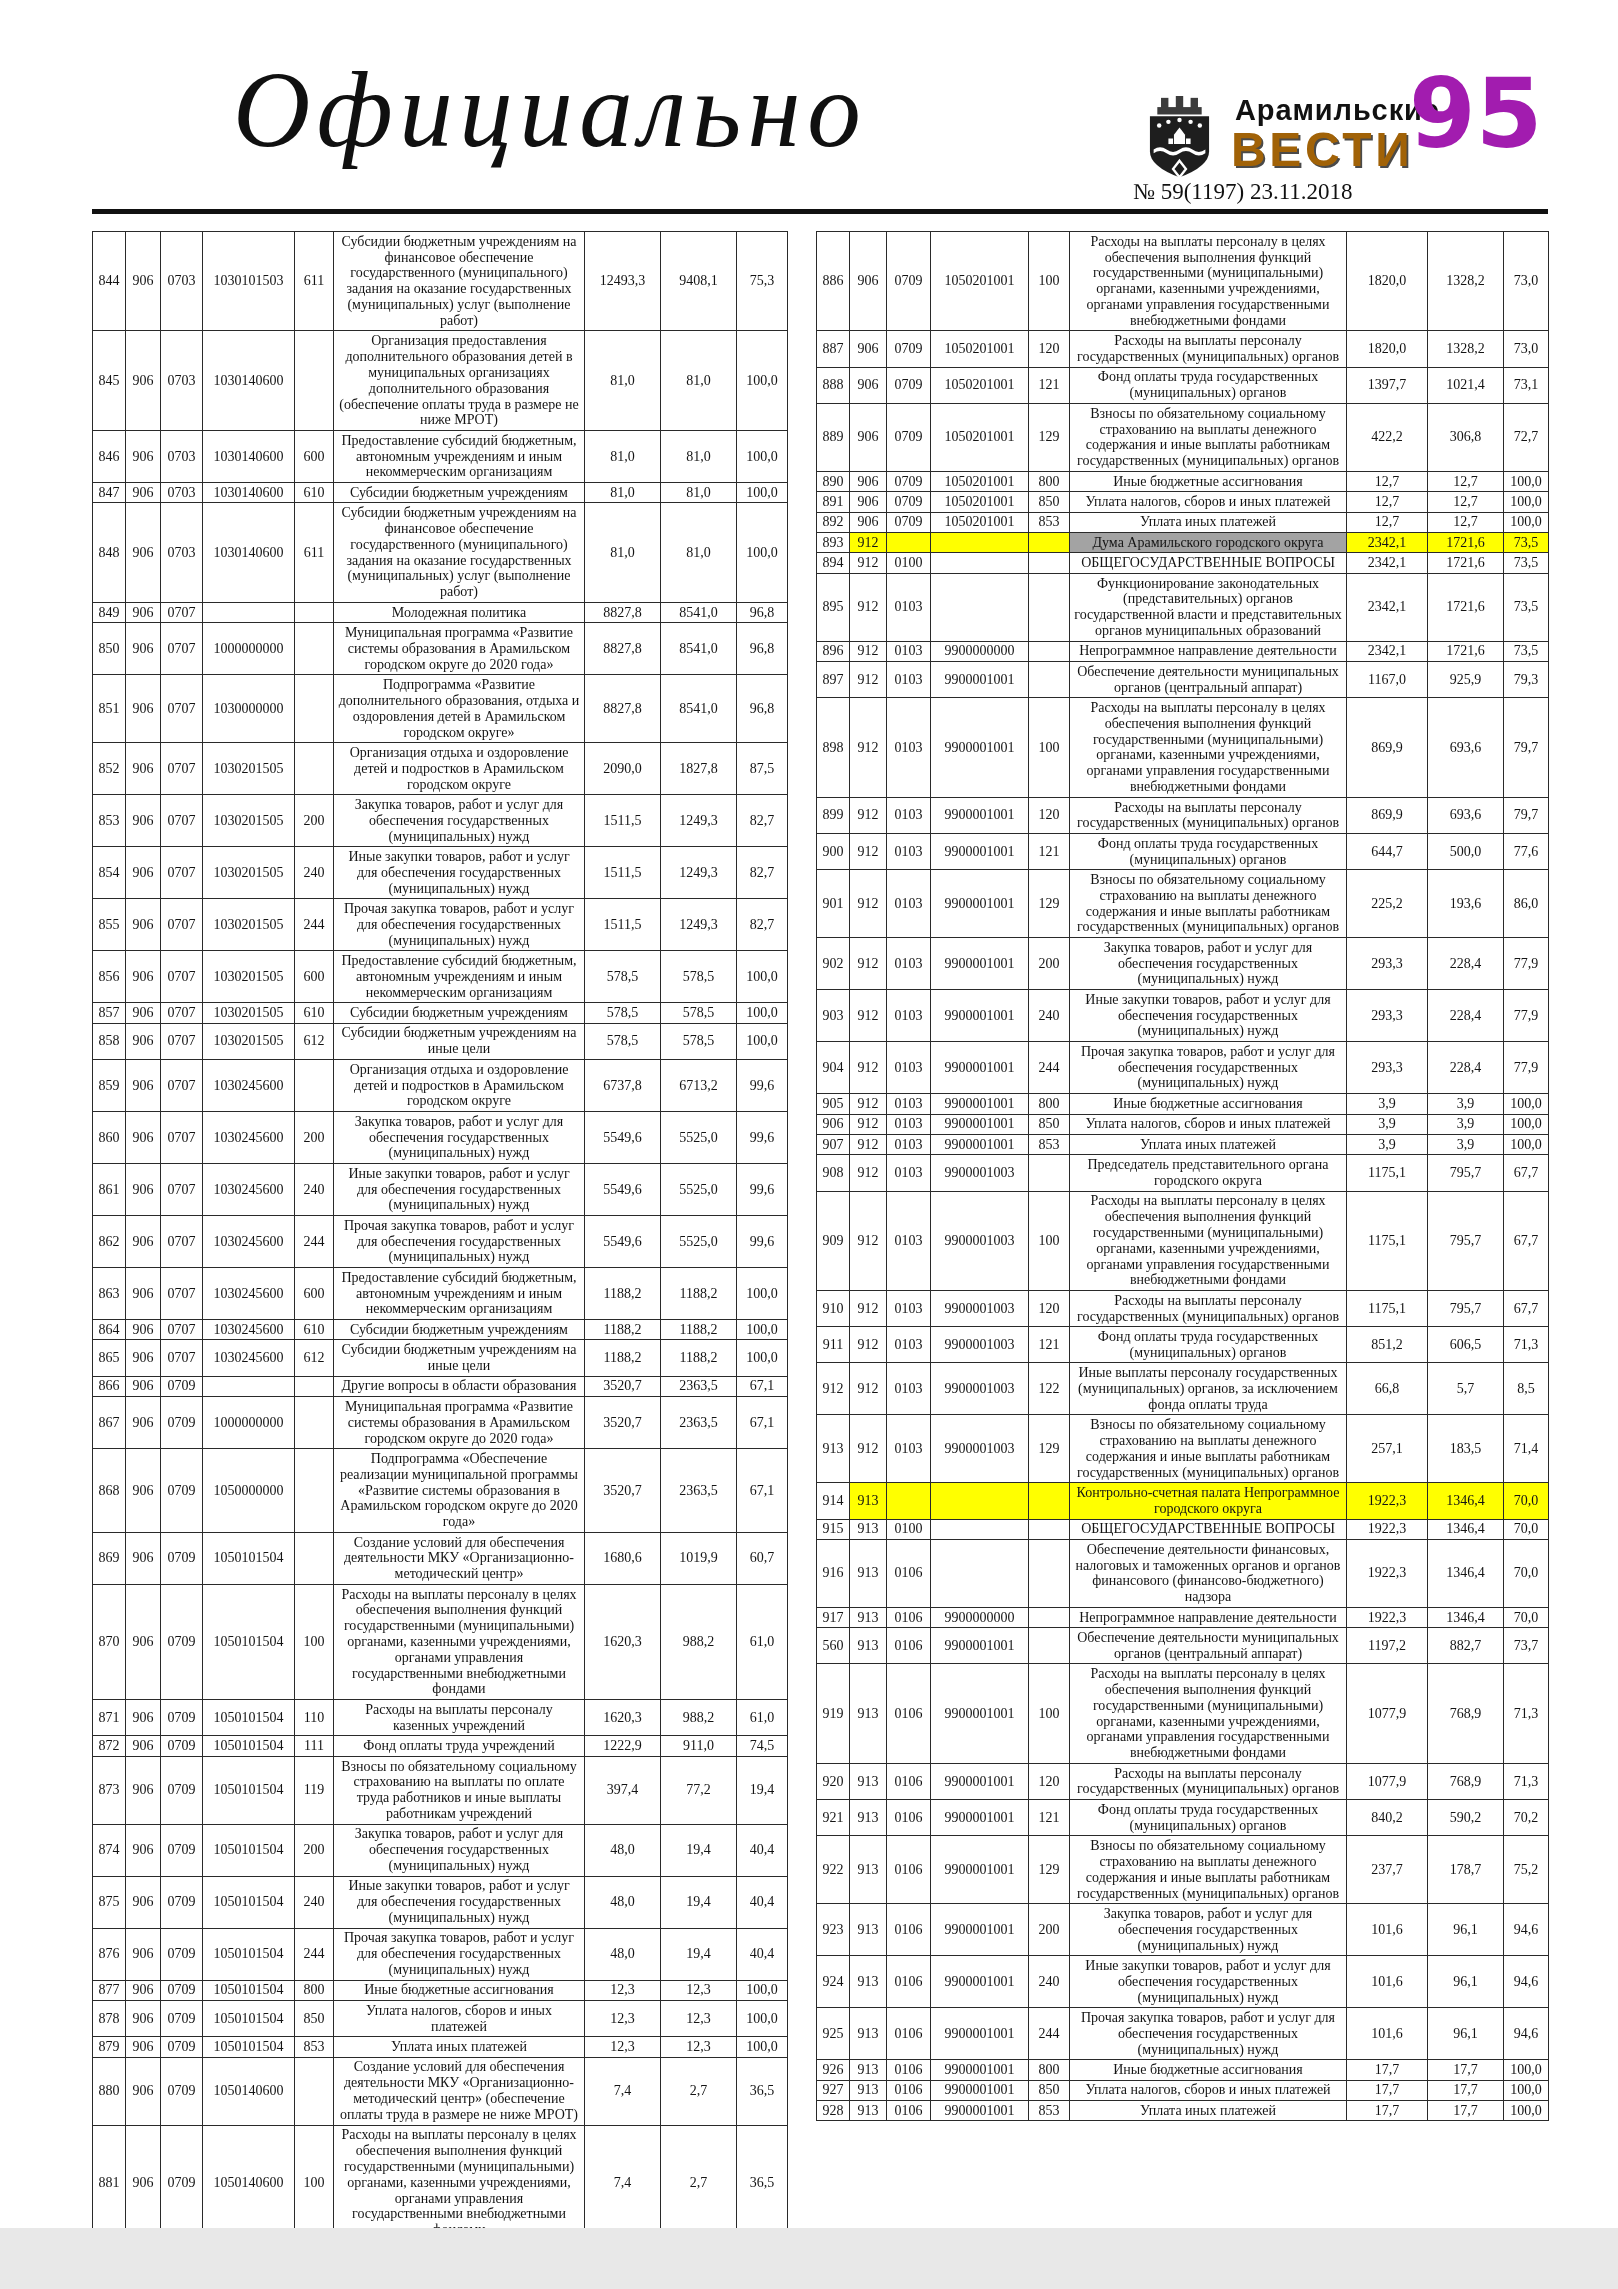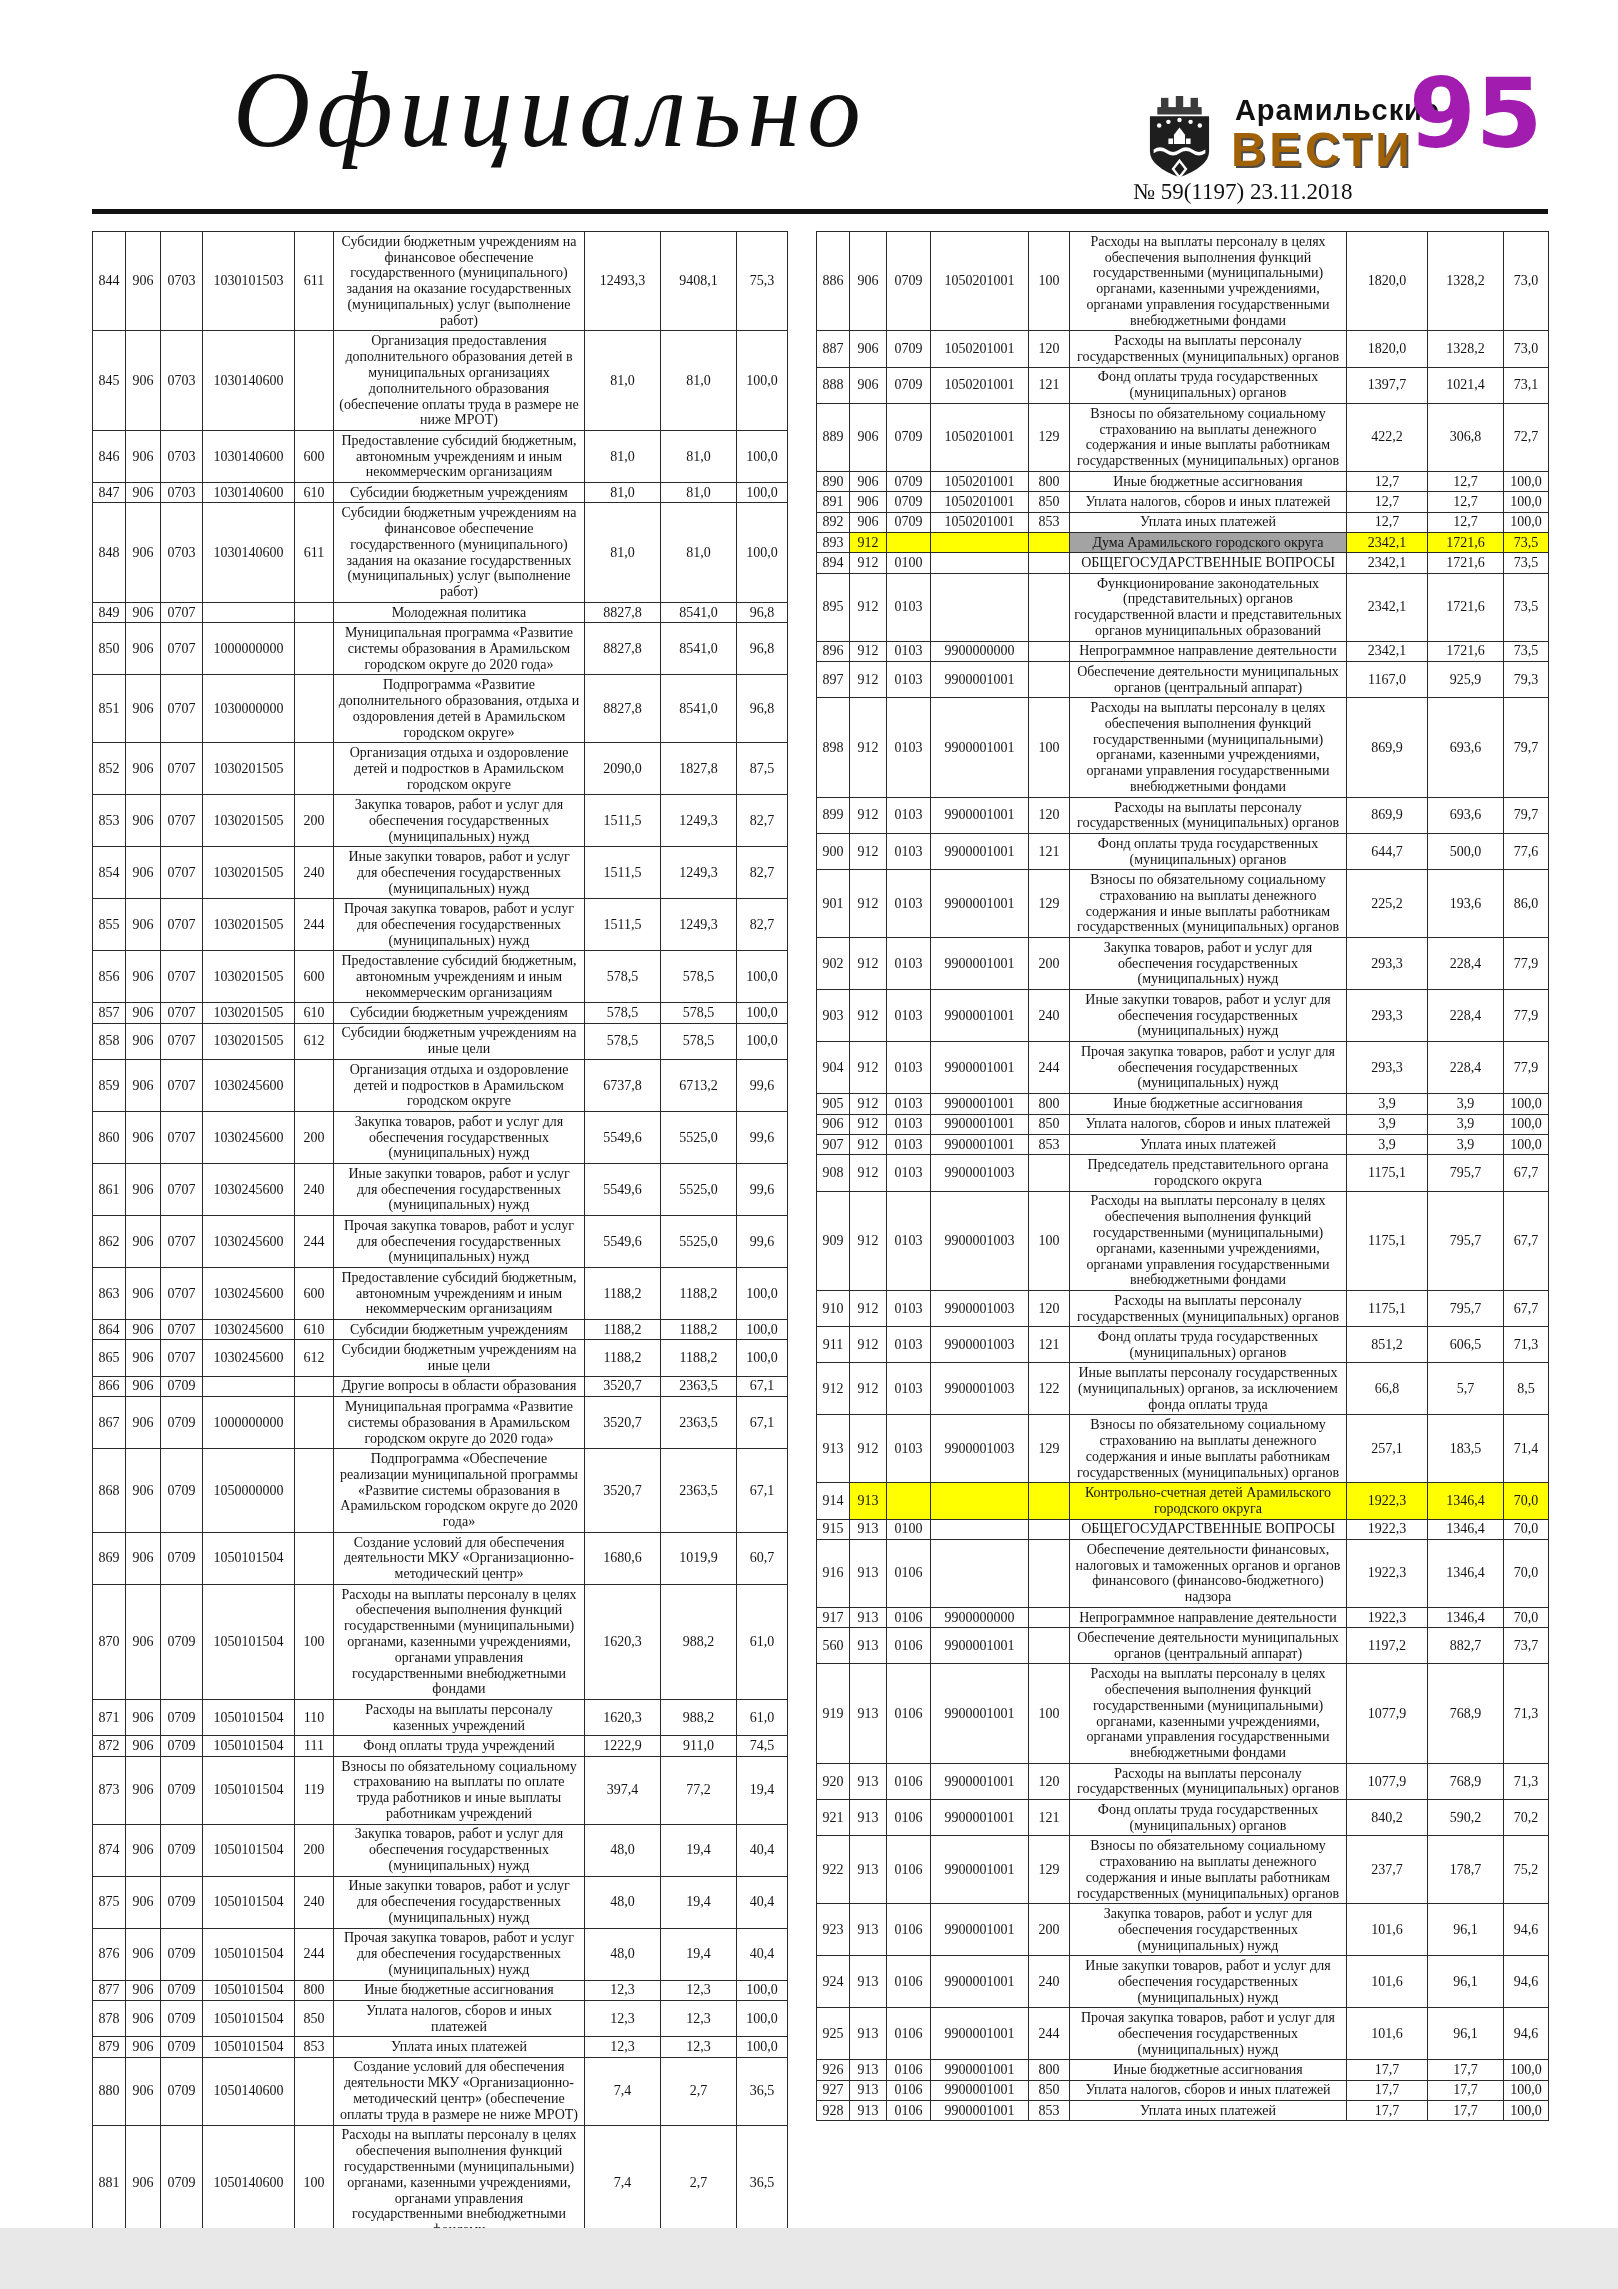--- a/index.html
+++ b/index.html
@@ -852,21 +852,21 @@
           <td>257,1</td>
           <td>183,5</td>
           <td>71,4</td>
         </tr>
         <tr>
           <td>914</td>
           <td style="background: rgb(255, 255, 0);">913</td>
           <td style="background: rgb(255, 255, 0);"></td>
           <td style="background: rgb(255, 255, 0);"></td>
           <td style="background: rgb(255, 255, 0);"></td>
-          <td class="name" style="background: rgb(255, 255, 0);">Контрольно-счетная детей Арамильского городского округа</td>
+          <td class="name" style="background: rgb(255, 255, 0);">Контрольно-счетная палата Непрограммное городского округа</td>
           <td style="background: rgb(255, 255, 0);">1922,3</td>
           <td style="background: rgb(255, 255, 0);">1346,4</td>
           <td style="background: rgb(255, 255, 0);">70,0</td>
         </tr>
         <tr>
           <td>915</td>
           <td>913</td>
           <td>0100</td>
           <td></td>
           <td></td>

